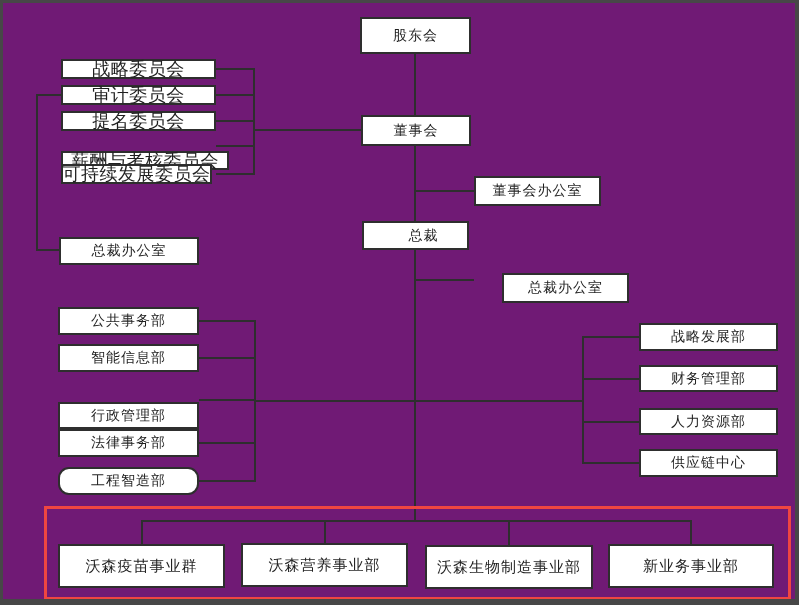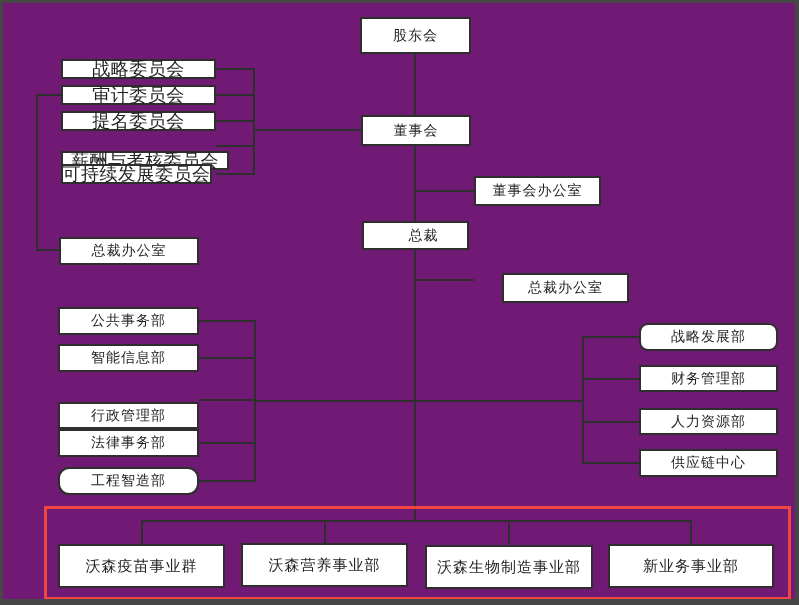--- a/index.html
+++ b/index.html
@@ -99,21 +99,21 @@
   <div class="node small" style="left:58px;top:161px;width:151px;height:20px;">可持续发展委员会</div>
 
   <div class="node" style="left:56px;top:234px;width:140px;height:28px;">总裁办公室</div>
 
   <div class="node" style="left:55px;top:304px;width:141px;height:28px;">公共事务部</div>
   <div class="node" style="left:55px;top:341px;width:141px;height:28px;">智能信息部</div>
   <div class="node" style="left:55px;top:383px;width:141px;height:27px;margin-top:16px;">行政管理部</div>
   <div class="node" style="left:55px;top:426px;width:141px;height:28px;">法律事务部</div>
   <div class="node" style="left:55px;top:464px;width:141px;height:28px;border-radius:11px;">工程智造部</div>
 
-  <div class="node" style="left:636px;top:320px;width:139px;height:28px;border-radius:9px;">战略发展部</div>
+  <div class="node" style="left:636px;top:320px;width:139px;height:28px;">战略发展部</div>
   <div class="node" style="left:636px;top:362px;width:139px;height:27px;">财务管理部</div>
   <div class="node" style="left:636px;top:405px;width:139px;height:27px;">人力资源部</div>
   <div class="node" style="left:636px;top:446px;width:139px;height:28px;">供应链中心</div>
 
   <div class="node big" style="left:55px;top:541px;width:167px;height:44px;">沃森疫苗事业群</div>
   <div class="node big" style="left:238px;top:540px;width:167px;height:44px;">沃森营养事业部</div>
   <div class="node big" style="left:422px;top:542px;width:168px;height:44px;">沃森生物制造事业部</div>
   <div class="node big" style="left:605px;top:541px;width:166px;height:44px;">新业务事业部</div>
 
   <div id="highlight-rect"></div>

